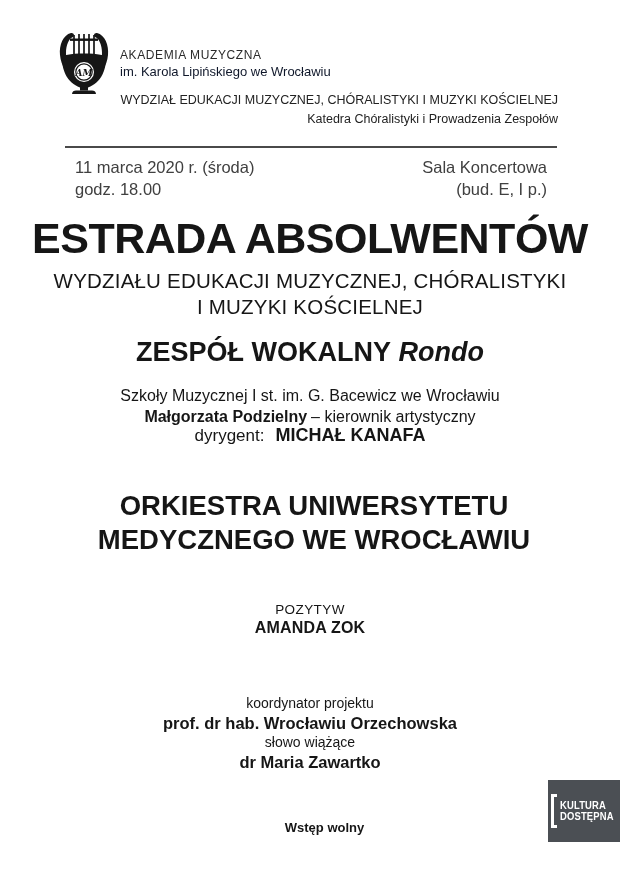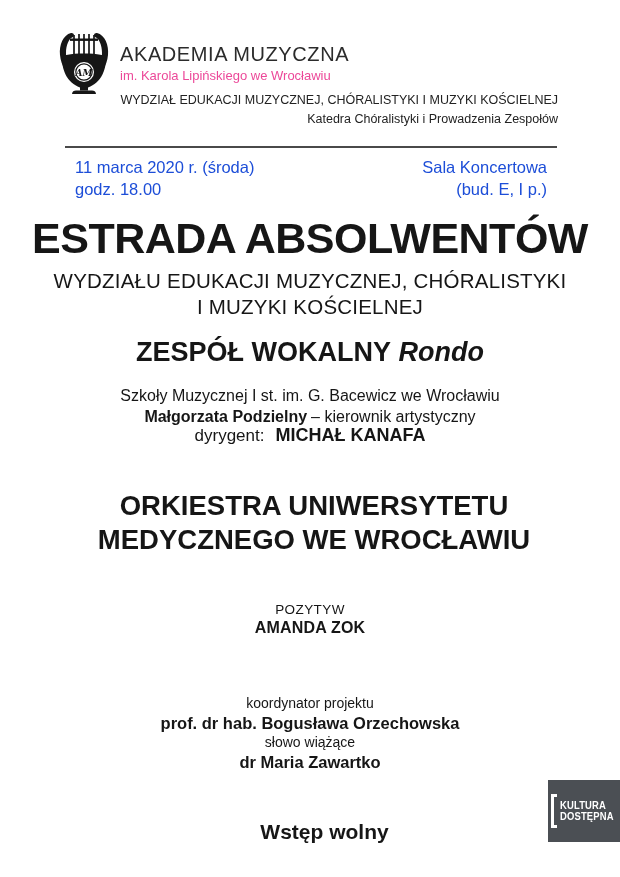--- a/index.html
+++ b/index.html
@@ -11,28 +11,28 @@
     background: #ffffff;
     font-family: "Liberation Sans", sans-serif;
     color: #161616;
     overflow: hidden;
   }
   .abs { position: absolute; }
   .centered { left: 0; right: 0; text-align: center; }
 
   
   .header-logo { left: 58px; top: 32px; display: flex; align-items: center; gap: 10px; }
-  .org-name { font-size: 20px; font-weight: 500; letter-spacing: 0.6px; color: #2b2b2b; }
-  .org-sub  { font-size: 13px; color: #ec4899; margin-top: 2px; }
+  .org-name { font-size: 12px; font-weight: 500; letter-spacing: 0.6px; color: #2b2b2b; }
+  .org-sub  { font-size: 13px; color: #0f172a; margin-top: 2px; }
   .dept { right: 62px; top: 91px; text-align: right; font-size: 12.5px; line-height: 19px; color: #222222; }
   .divider { left: 65px; top: 146px; width: 492px; border-top: 2px solid #4a4a4a; height: 0; }
 
   
   .event-row { left: 75px; right: 73px; top: 156px; display: flex; justify-content: space-between;
-               font-size: 16.5px; line-height: 22px; color: #1d4ed8; }
+               font-size: 16.5px; line-height: 22px; color: #404040; }
   .event-venue { text-align: right; }
 
   
   .main-title { top: 214px; font-size: 43px; font-weight: bold; letter-spacing: -0.5px; }
   .subtitle   { top: 268px; font-size: 20.5px; line-height: 26px; letter-spacing: 0.2px; }
 
   
   .ens1-name   { top: 337px; font-size: 27px; font-weight: bold; }
   .ens1-name .italic { font-style: italic; margin-left: 0.28em; }
   .ens1-detail { top: 386px; font-size: 16px; line-height: 20.5px; }
@@ -47,21 +47,21 @@
   .ens2-conductor { top: 571px; }
   .pozytyw-label { top: 602px; font-size: 13.5px; letter-spacing: 0.4px; }
   .pozytyw-name  { top: 619px; font-size: 16px; font-weight: bold; letter-spacing: 0.2px; }
 
   
   .credits { top: 694px; }
   .credits .small { font-size: 14px; line-height: 19px; }
   .credits .big   { font-size: 16.5px; line-height: 20px; font-weight: bold; }
 
   
-  .admission { top: 820px; font-size: 21px; font-weight: bold; padding-left: 29px; }
+  .admission { top: 820px; font-size: 13px; font-weight: bold; padding-left: 29px; }
   .partner-logo {
     left: 518px; top: 780px; width: 80px; height: 62px;
     display: flex; align-items: center; justify-content: center; margin-left: 30px;
   }
   .partner-bracket {
     width: 6px; height: 34px; margin-right: 3px;
     border-left: 3px solid #ffffff;
     border-top: 3px solid #ffffff;
     border-bottom: 3px solid #ffffff;
     box-sizing: border-box;
@@ -141,21 +141,21 @@
 
   <div class="abs centered ens2-name">
     <div>ORKIESTRA UNIWERSYTETU</div>
     <div>MEDYCZNEGO WE WROCŁAWIU</div>
   </div>
   <div class="abs centered pozytyw-label">POZYTYW</div>
   <div class="abs centered pozytyw-name">AMANDA ZOK</div>
 
   <div class="abs centered credits">
     <div class="small">koordynator projektu</div>
-    <div class="big">prof. dr hab. Bogusława Orzechowska</div>
+    <div class="big">prof. dr hab. Wrocławiu Orzechowska</div>
     <div class="small">słowo wiążące</div>
     <div class="big">dr Maria Zawartko</div>
   </div>
 
   <div class="abs centered admission">Wstęp wolny</div>
 
   <div class="abs partner-logo" style="background-color: rgb(75, 79, 84);">
     <span class="partner-bracket"></span>
     <span class="partner-text">
       <div>KULTURA</div>

